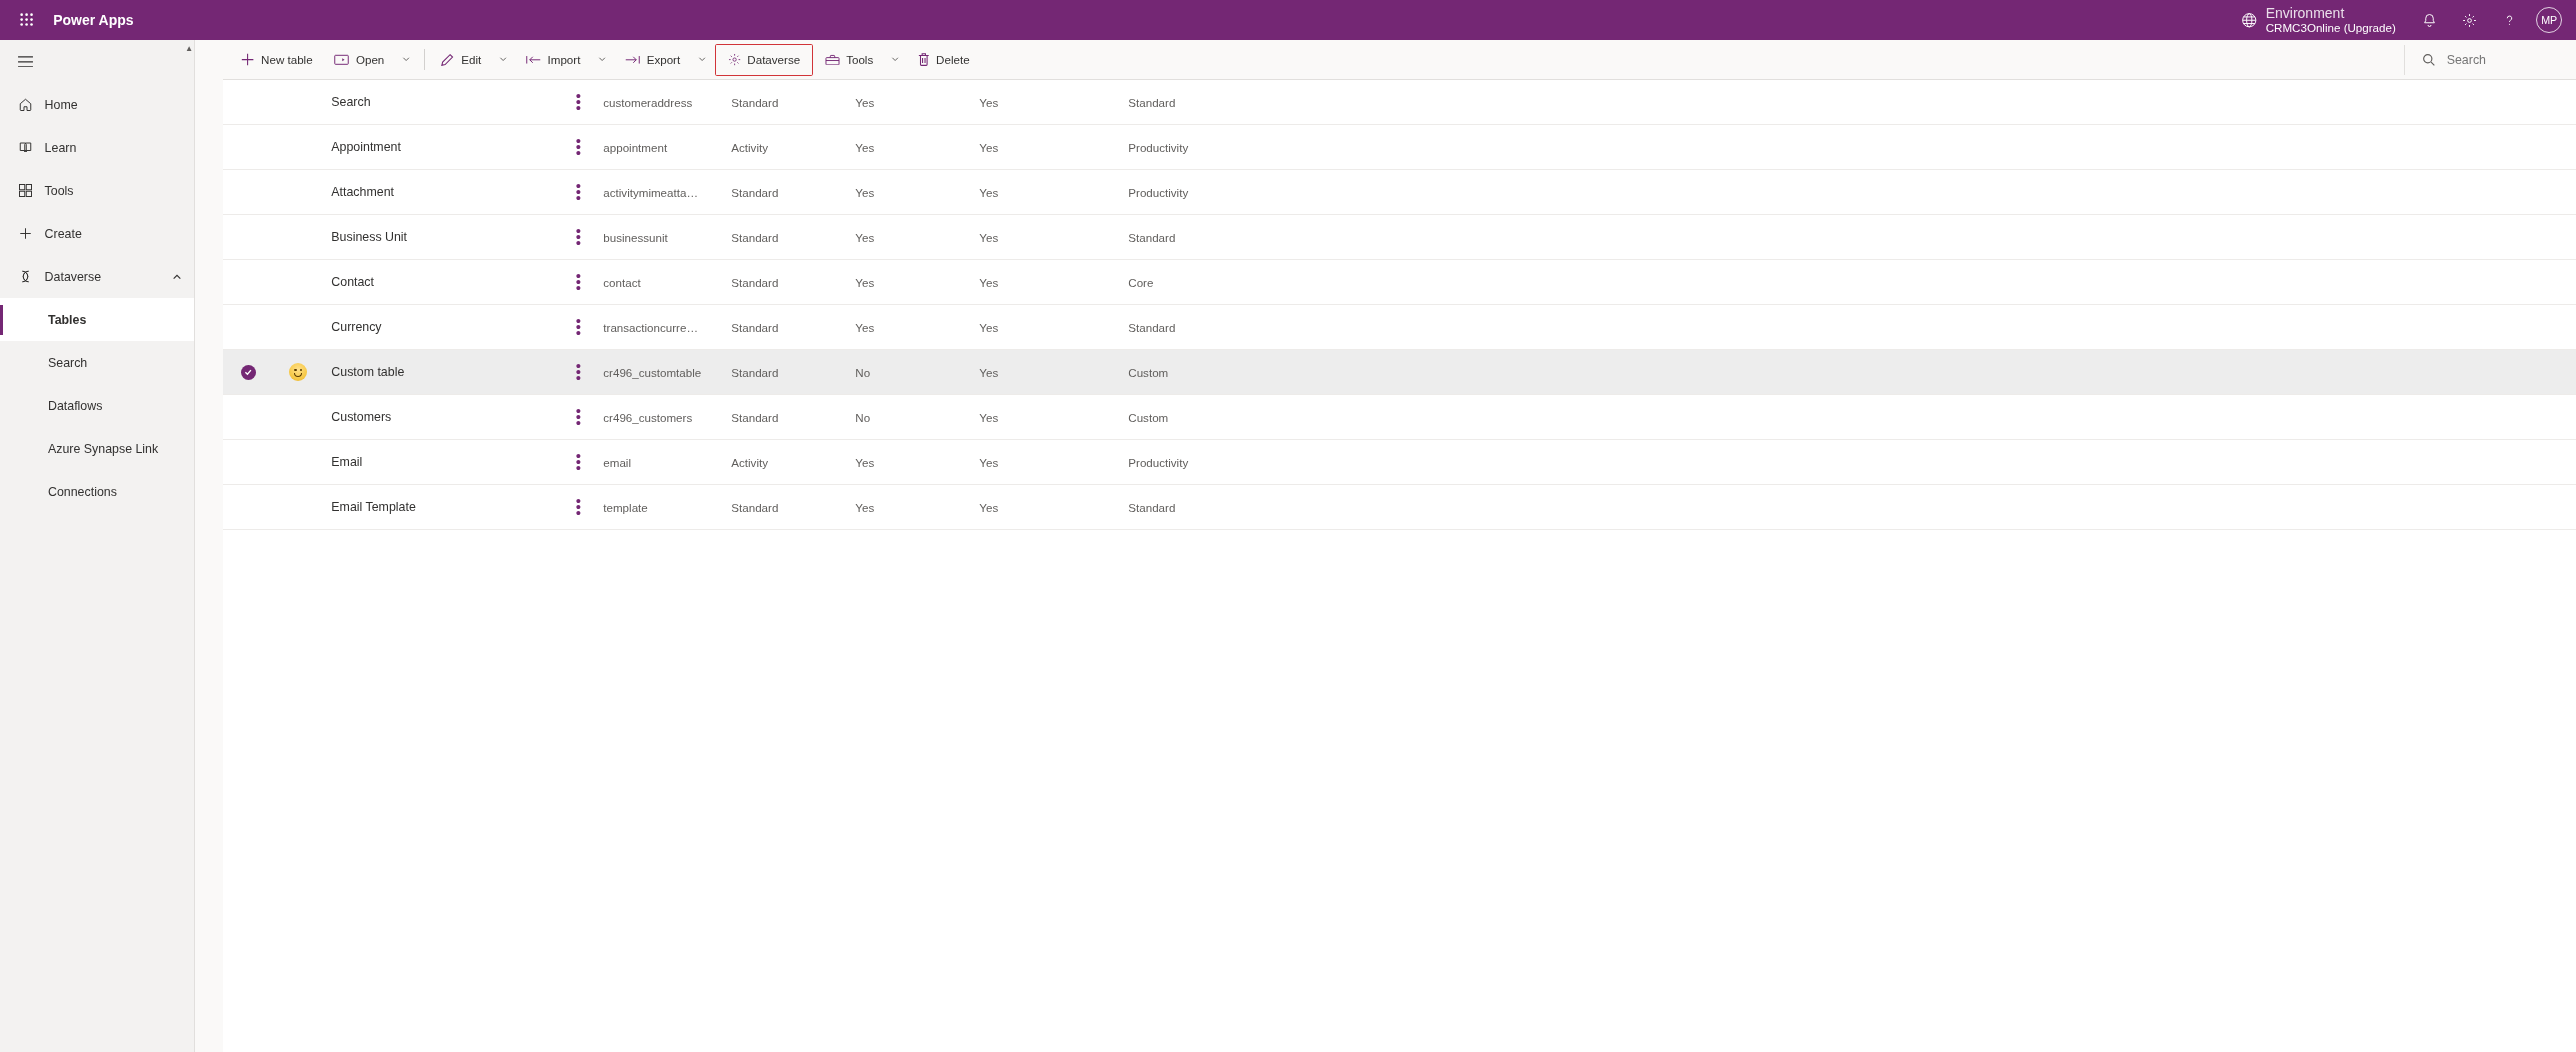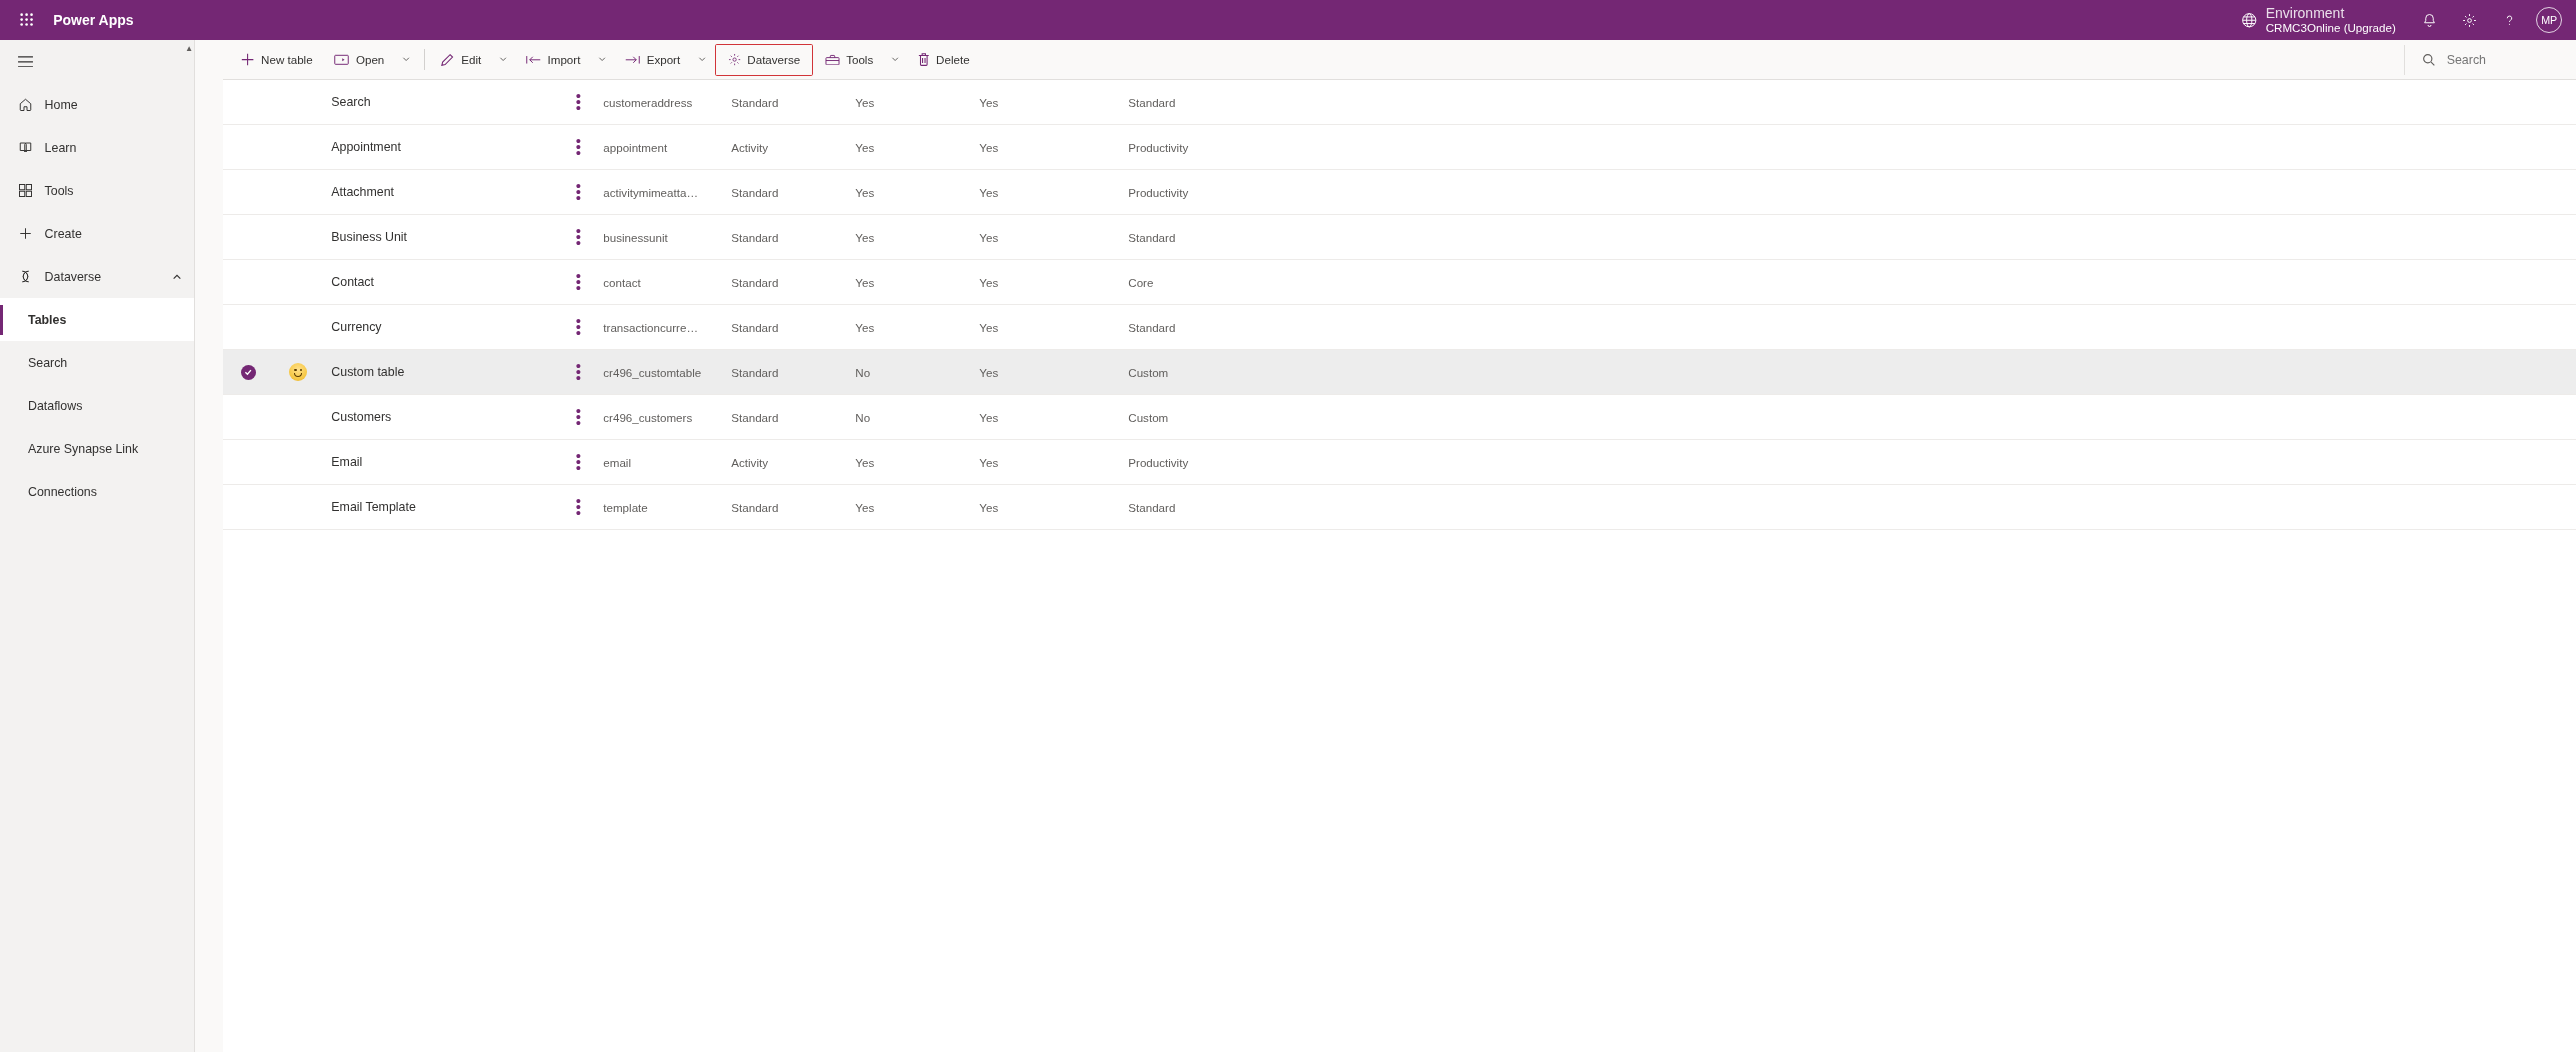--- a/index.html
+++ b/index.html
@@ -42,21 +42,21 @@
   }
   .sidebar-scroll-stub {
     position:absolute; right:0; top:0; bottom:0; width:10px; display:flex; flex-direction:column; align-items:center;
   }
   .sidebar-scroll-stub .arrow { font-size:8.3px; color:#605e5c; margin-top:3.3px; }
   .hamburger { height: 43px; display:flex; align-items:center; padding-left: 18px; cursor:pointer; }
   .nav-item {
     display:flex; align-items:center; height: 43px; padding: 0 11.6px 0 18px; cursor:pointer; gap: 11.6px;
     color: #323130;
   }
-  .nav-item.sub { padding-left: 28px; align-items: center; }
+  .nav-item.sub { padding-left: 48px; align-items: center; }
   .nav-item.selected { background: #fff; font-weight:600; }
   .nav-item.selected::before {
     content:""; position:absolute; left:0; width:2.5px; height:30px; background: var(--purple); margin-top:0;
   }
   .nav-item .icon { width:15px; display:flex; align-items:center; justify-content:center; }
   .nav-item .chev { margin-left:auto; }
   .nav-label { font-size: 12.4px; }
   
   .main { flex:1; display:flex; flex-direction:column; background:#faf9f8; min-width:0;margin-left:28px; }
   .toolbar {

